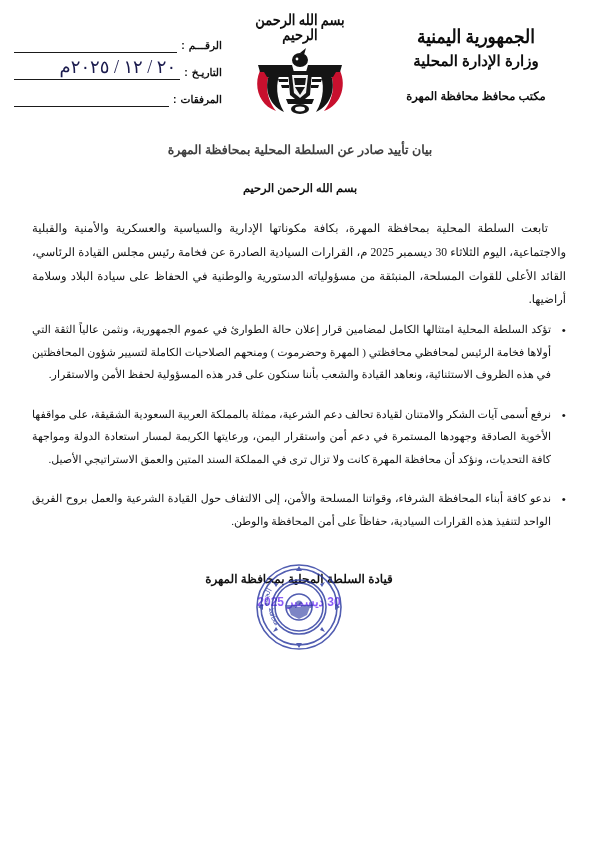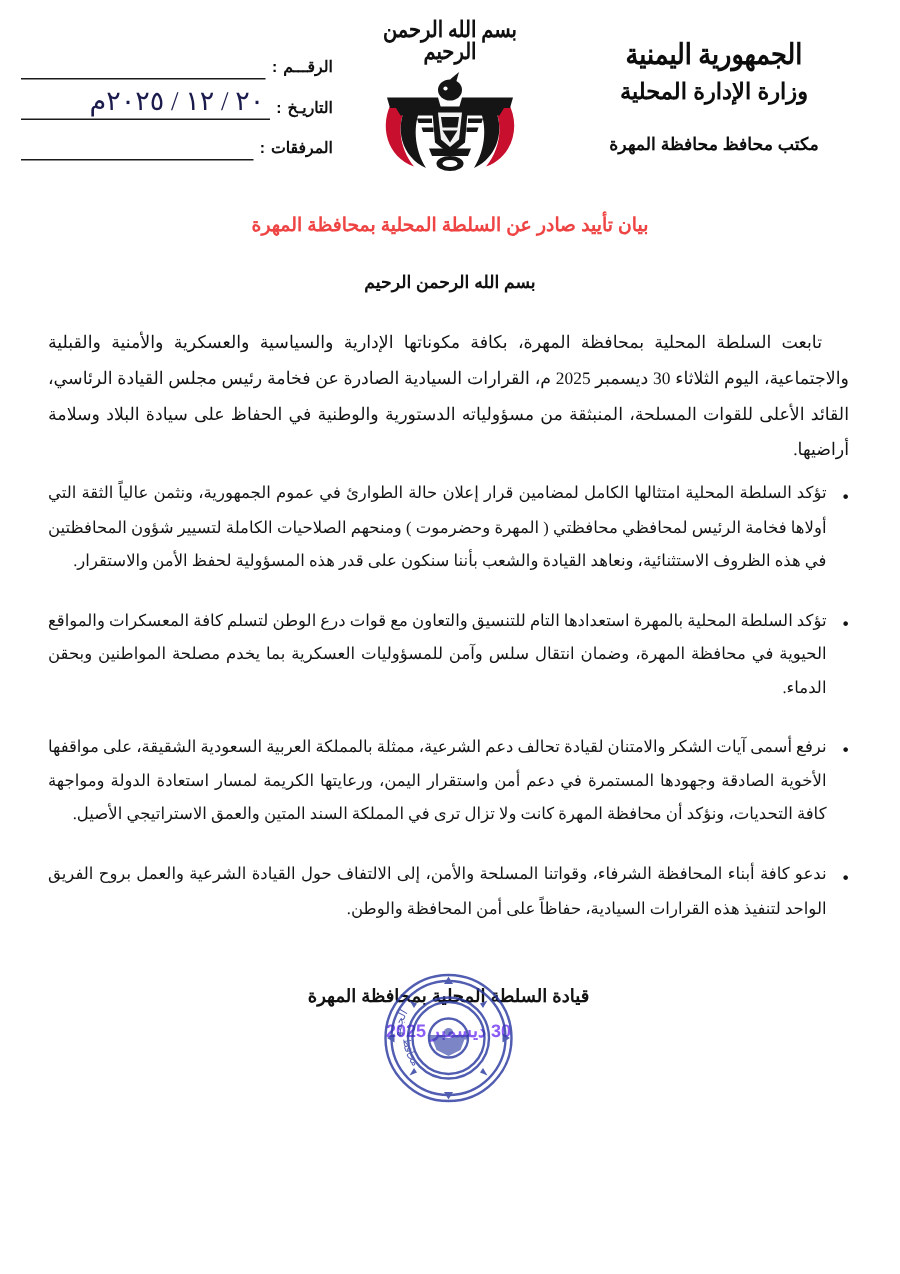--- a/index.html
+++ b/index.html
@@ -129,21 +129,21 @@
     color: #0d0d0d;
   }
 
   
   .doc-title {
     text-align: center;
     font-family: "Liberation Sans", sans-serif;
     font-size: 12.5px;
     font-weight: bold;
     margin-top: 20px;
-    color: #ef4444;
+    color: #404040;
   }
   .basmala-line {
     text-align: center;
     font-family: "Liberation Sans", sans-serif;
     font-size: 11.5px;
     font-weight: bold;
     margin-top: 24px;
     color: #121212;
   }
 
@@ -318,21 +318,20 @@
   <div class="doc-title">بيان تأييد صادر عن السلطة المحلية بمحافظة المهرة</div>
   <div class="basmala-line">بسم الله الرحمن الرحيم</div>
 
   <div class="body-block">
 
     <p class="para lead">تابعت السلطة المحلية بمحافظة المهرة، بكافة مكوناتها الإدارية والسياسية والعسكرية والأمنية والقبلية والاجتماعية، اليوم الثلاثاء 30 ديسمبر 2025 م، القرارات السيادية الصادرة عن فخامة رئيس مجلس القيادة الرئاسي، القائد الأعلى للقوات المسلحة، المنبثقة من مسؤولياته الدستورية والوطنية في الحفاظ على سيادة البلاد وسلامة أراضيها.</p>
 
 
     <ul class="points">
       <li>تؤكد السلطة المحلية امتثالها الكامل لمضامين قرار إعلان حالة الطوارئ في عموم الجمهورية، ونثمن عالياً الثقة التي أولاها فخامة الرئيس لمحافظي محافظتي ( المهرة وحضرموت ) ومنحهم الصلاحيات الكاملة لتسيير شؤون المحافظتين في هذه الظروف الاستثنائية، ونعاهد القيادة والشعب بأننا سنكون على قدر هذه المسؤولية لحفظ الأمن والاستقرار.</li>
-      <li>تؤكد السلطة المحلية بالمهرة استعدادها التام للتنسيق والتعاون مع قوات درع الوطن لتسلم كافة المعسكرات والمواقع الحيوية في محافظة المهرة، وضمان انتقال سلس وآمن للمسؤوليات العسكرية بما يخدم مصلحة المواطنين وبحقن الدماء.</li>
       <li>نرفع أسمى آيات الشكر والامتنان لقيادة تحالف دعم الشرعية، ممثلة بالمملكة العربية السعودية الشقيقة، على مواقفها الأخوية الصادقة وجهودها المستمرة في دعم أمن واستقرار اليمن، ورعايتها الكريمة لمسار استعادة الدولة ومواجهة كافة التحديات، ونؤكد أن محافظة المهرة كانت ولا تزال ترى في المملكة السند المتين والعمق الاستراتيجي الأصيل.</li>
       <li>ندعو كافة أبناء المحافظة الشرفاء، وقواتنا المسلحة والأمن، إلى الالتفاف حول القيادة الشرعية والعمل بروح الفريق الواحد لتنفيذ هذه القرارات السيادية، حفاظاً على أمن المحافظة والوطن.</li>
     </ul>
 
     <div class="signature-area">
       <div class="signature-text">
         <div class="sig-line-1">قيادة السلطة المحلية بمحافظة المهرة</div>
         <div class="sig-line-2">30 ديسمبر 2025</div>
       </div>
 

